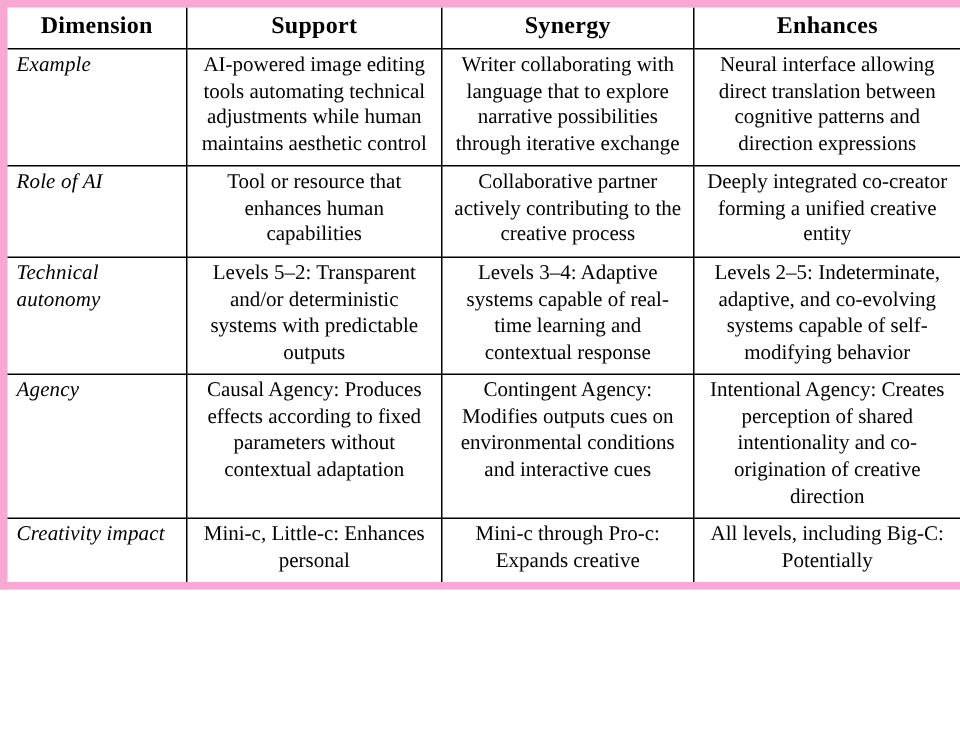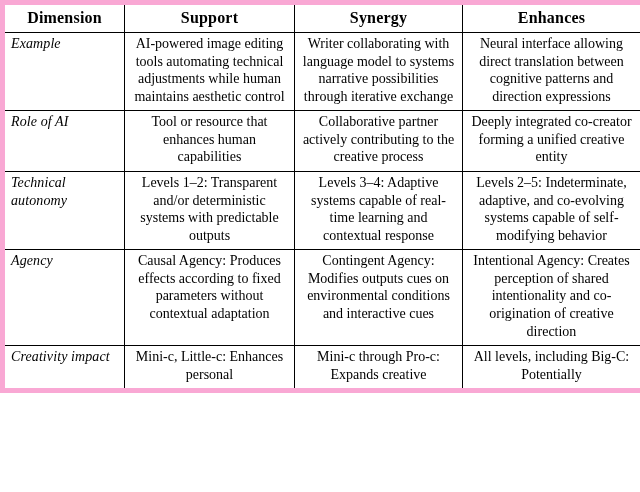--- a/index.html
+++ b/index.html
@@ -87,32 +87,32 @@
         <th>Dimension</th>
         <th>Support</th>
         <th>Synergy</th>
         <th>Enhances</th>
       </tr>
     </thead>
     <tbody>
       <tr data-row="example">
         <td class="dimension-cell">Example</td>
         <td class="value-cell support-cell">AI-powered image editing tools automating technical adjustments while human maintains aesthetic control</td>
-        <td class="value-cell synergy-cell">Writer collaborating with language model to systems narrative possibilities through iterative exchange</td>
+        <td class="value-cell synergy-cell">Writer collaborating with language that to explore narrative possibilities through iterative exchange</td>
         <td class="value-cell symbiosis-cell">Neural interface allowing direct translation between cognitive patterns and direction expressions</td>
       </tr>
       <tr data-row="role-of-ai">
         <td class="dimension-cell">Role of AI</td>
         <td class="value-cell support-cell">Tool or resource that enhances human capabilities</td>
         <td class="value-cell synergy-cell">Collaborative partner actively contributing to the creative process</td>
         <td class="value-cell symbiosis-cell">Deeply integrated co-creator forming a unified creative entity</td>
       </tr>
       <tr data-row="technical-autonomy">
         <td class="dimension-cell">Technical autonomy</td>
-        <td class="value-cell support-cell">Levels 1–2: Transparent and/or deterministic systems with predictable outputs</td>
+        <td class="value-cell support-cell">Levels 5–2: Transparent and/or deterministic systems with predictable outputs</td>
         <td class="value-cell synergy-cell">Levels 3–4: Adaptive systems capable of real-time learning and contextual response</td>
         <td class="value-cell symbiosis-cell">Levels 2–5: Indeterminate, adaptive, and co-evolving systems capable of self-modifying behavior</td>
       </tr>
       <tr data-row="agency">
         <td class="dimension-cell">Agency</td>
         <td class="value-cell support-cell">Causal Agency: Produces effects according to fixed parameters without contextual adaptation</td>
         <td class="value-cell synergy-cell">Contingent Agency: Modifies outputs cues on environmental conditions and interactive cues</td>
         <td class="value-cell symbiosis-cell">Intentional Agency: Creates perception of shared intentionality and co-origination of creative direction</td>
       </tr>
       <tr data-row="creativity-impact">

